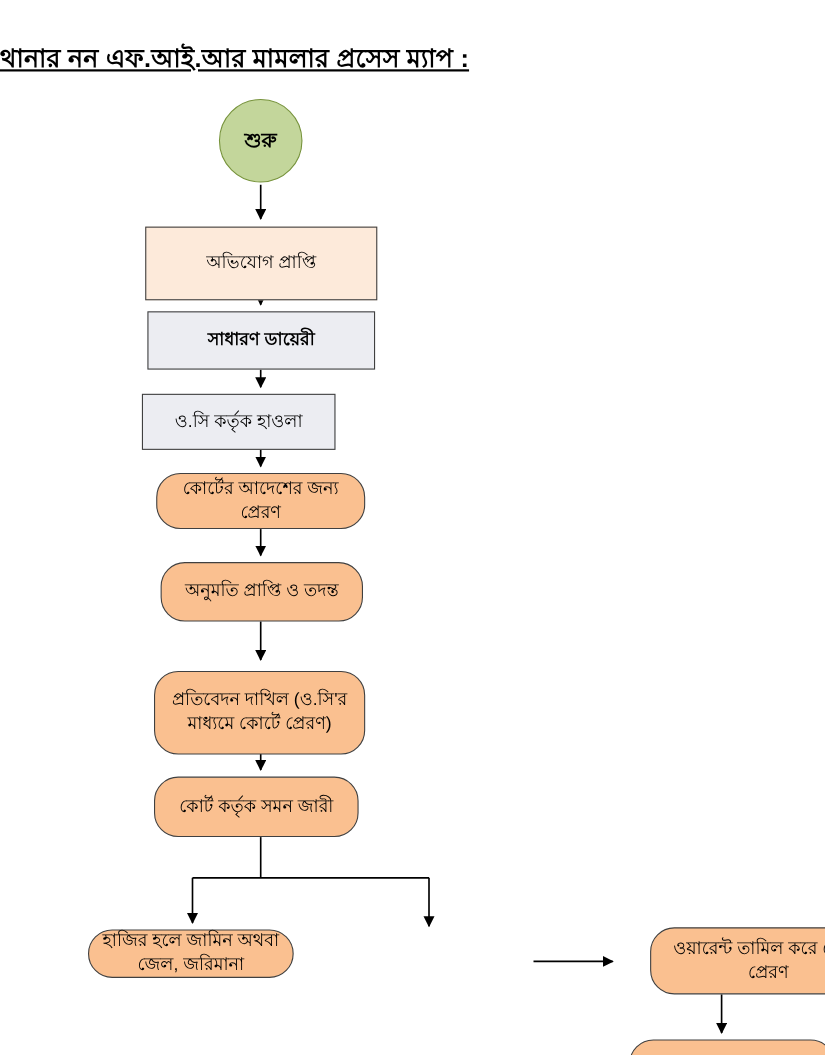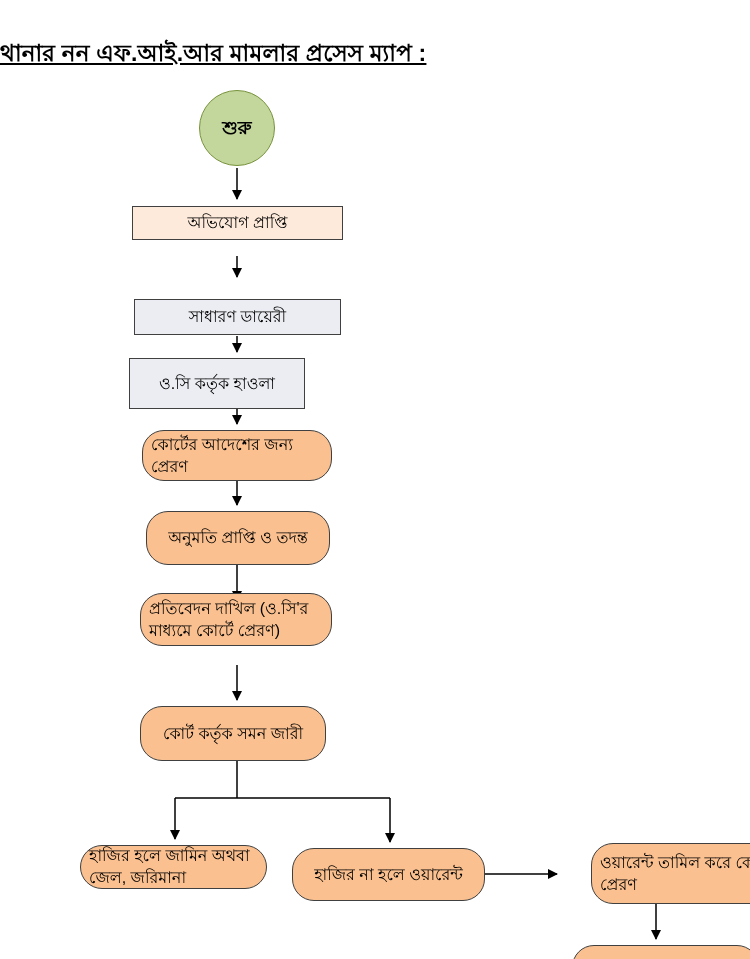--- a/index.html
+++ b/index.html
@@ -7,21 +7,21 @@
     position:relative;width:750px;height:959px;background:#ffffff;
     font-family:"Liberation Sans",sans-serif;overflow:hidden;color:#000000;margin-top:33px;
   }
   .title{
     position:absolute;left:0;top:2px;font-size:23px;font-weight:bold;
     text-decoration:underline;white-space:nowrap;letter-spacing:0.2px;
   }
   .connectors{position:absolute;left:0;top:0;width:750px;height:959px;pointer-events:none;}
   .node{
     position:absolute;display:flex;align-items:center;justify-content:center;
-    text-align:left;font-size:16px;line-height:1.35;box-sizing:border-box;
+    text-align:center;font-size:16px;line-height:1.35;box-sizing:border-box;
     padding:3px 8px;
   }
   .box{border:1px solid var(--box-border,#404040);}
   .fill-light{background:var(--light-box-fill,#fdeada);}
   .fill-gray{background:var(--gray-box-fill,#ecedf2);}
   .fill-orange{background:var(--orange-box-fill,#fac090);border-radius:22px;}
   .circle{
     border-radius:50%;
     background:var(--start-fill,#c3d69b);
     border:1.5px solid var(--start-border,#77933c);
@@ -53,35 +53,34 @@
       <line x1="175" y1="765" x2="390" y2="765"></line>
       <line x1="175" y1="765" x2="175" y2="806" marker-end="url(#arw)"></line>
       <line x1="390" y1="765" x2="390" y2="809" marker-end="url(#arw)"></line>
       <line x1="485" y1="841" x2="557" y2="841" marker-end="url(#arw)"></line>
       <line x1="656" y1="871" x2="656" y2="906" marker-end="url(#arw)"></line>
     </g>
   </svg>
 
   <div class="node circle" style="left:199px;top:57px;width:76px;height:76px;">শুরু</div>
 
-  <div class="node box fill-light" style="left:132px;top:173px;width:211px;height:34px;">অভিযোগ প্রাপ্তি</div>
+  <div class="node box fill-light" style="left:132px;top:173px;width:211px;height:67px;">অভিযোগ প্রাপ্তি</div>
 
-  <div class="node box fill-gray" style="left:134px;top:266px;width:207px;height:36px;">সাধারণ ডায়েরী</div>
+  <div class="node box fill-gray" style="left:134px;top:250px;width:207px;height:53px;font-weight:bold;">সাধারণ ডায়েরী</div>
 
   <div class="node box fill-gray" style="left:129px;top:325px;width:176px;height:51px;">ও.সি কর্তৃক হাওলা</div>
 
   <div class="node box fill-orange" style="left:142px;top:397px;width:190px;height:51px;">কোর্টের আদেশের জন্য প্রেরণ</div>
 
   <div class="node box fill-orange" style="left:146px;top:478px;width:184px;height:54px;">অনুমতি প্রাপ্তি ও তদন্ত</div>
 
-  <div class="node box fill-orange" style="left:140px;top:560px;width:192px;height:53px;">প্রতিবেদন দাখিল (ও.সি'র মাধ্যমে কোর্টে প্রেরণ)</div>
+  <div class="node box fill-orange" style="left:140px;top:577px;width:192px;height:76px;">প্রতিবেদন দাখিল (ও.সি'র মাধ্যমে কোর্টে প্রেরণ)</div>
 
   <div class="node box fill-orange" style="left:140px;top:673px;width:186px;height:55px;">কোর্ট কর্তৃক সমন জারী</div>
 
   <div class="node box fill-orange" style="left:80px;top:812px;width:187px;height:44px;">হাজির হলে জামিন অথবা জেল, জরিমানা</div>
 
-  <div class="node box fill-orange" style="left:292px;top:815px;width:193px;height:53px;">হাজির না হলে ওয়ারেন্ট</div>
 
   <div class="node box fill-orange" style="left:591px;top:810px;width:215px;height:61px;">ওয়ারেন্ট তামিল করে কোর্টে প্রেরণ</div>
 
   <div class="node box fill-orange" style="left:572px;top:912px;width:187px;height:46px;">শেষ</div>
 
 </div>
 
 </body></html>

